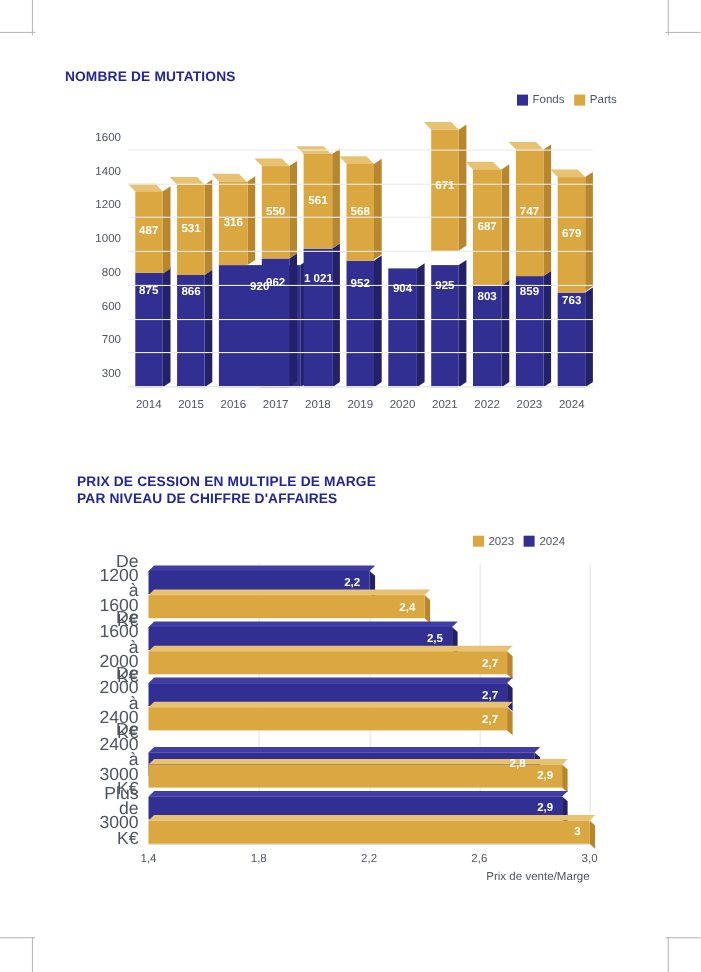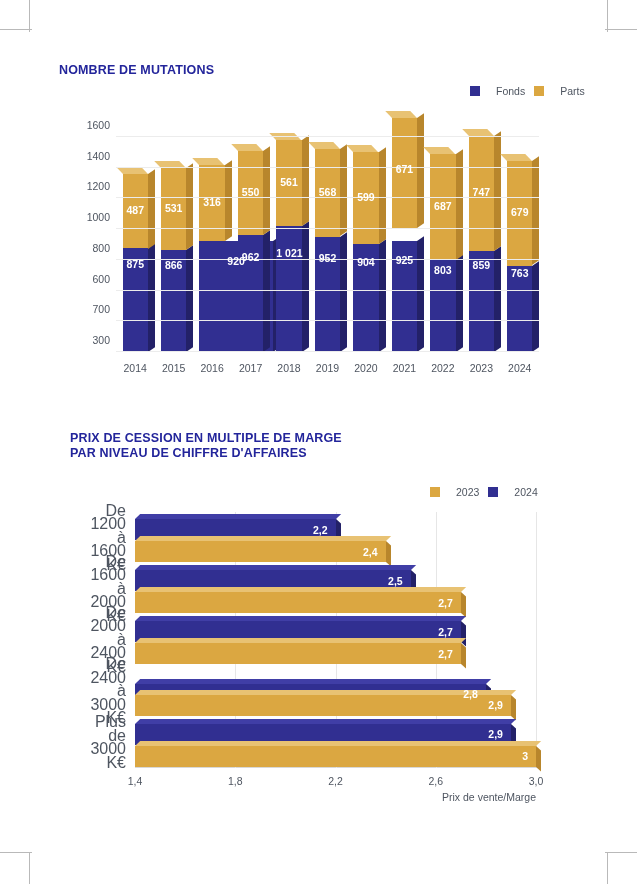--- a/index.html
+++ b/index.html
@@ -31,21 +31,21 @@
     font-size:12.5px;
     letter-spacing:.15px;
     line-height:14.5px;
     white-space:pre-line;
   }
   #title1{left:59px;top:63px;}
   #title2{left:70px;top:431px;}
 
   
   .legend{position:absolute;display:flex;align-items:center;gap:9px;}
-  .legend-item{display:flex;align-items:center;gap:16px;}
+  .legend-item{display:flex;align-items:center;gap:4px;}
   .legend-swatch{width:10px;height:10px;display:block;}
   .legend-label{font-size:10.5px;color:#4e5560;}
   #legend1{left:470px;top:85px;}
   #legend2{left:430px;top:486px;}
 
   
   #chart1{position:absolute;left:79px;top:137px;width:460px;height:245px;}
   .c1-plot{position:absolute;left:37px;top:0;right:0;bottom:30px;}
   .c1-grid{position:absolute;left:0;right:0;height:1px;background:#ececec;}
   .c1-ylab{
@@ -226,26 +226,20 @@
             <span class="seg-val" style="top: 36.6143px;">568</span>
           </div>
           <span class="c1-xlab">2019</span>
         </div>
         <div class="c1-col" style="left: 56.0909%; width: 6%; height: 200.104px;">
           <div class="seg seg-fonds" style="bottom: 0px; height: 108.114px;">
             <span class="side"></span>
             <span class="face"></span>
             <span class="seg-val" style="top: 12.0571px;">904</span>
           </div>
-          <div class="seg seg-parts" style="bottom: 108.114px; height: 91.9893px;">
-            <span class="top"></span>
-            <span class="side"></span>
-            <span class="face"></span>
-            <span class="seg-val" style="top: 38.9946px;">599</span>
-          </div>
           <span class="c1-xlab">2020</span>
         </div>
         <div class="c1-col" style="left: 65.1818%; width: 6%; height: 214.386px;">
           <div class="seg seg-fonds" style="bottom: 0px; height: 111.339px;">
             <span class="side"></span>
             <span class="face"></span>
             <span class="seg-val" style="top: 13.6696px;">925</span>
           </div>
           <div class="seg seg-parts" style="bottom: 124px; height: 110px;">
             <span class="top"></span>

